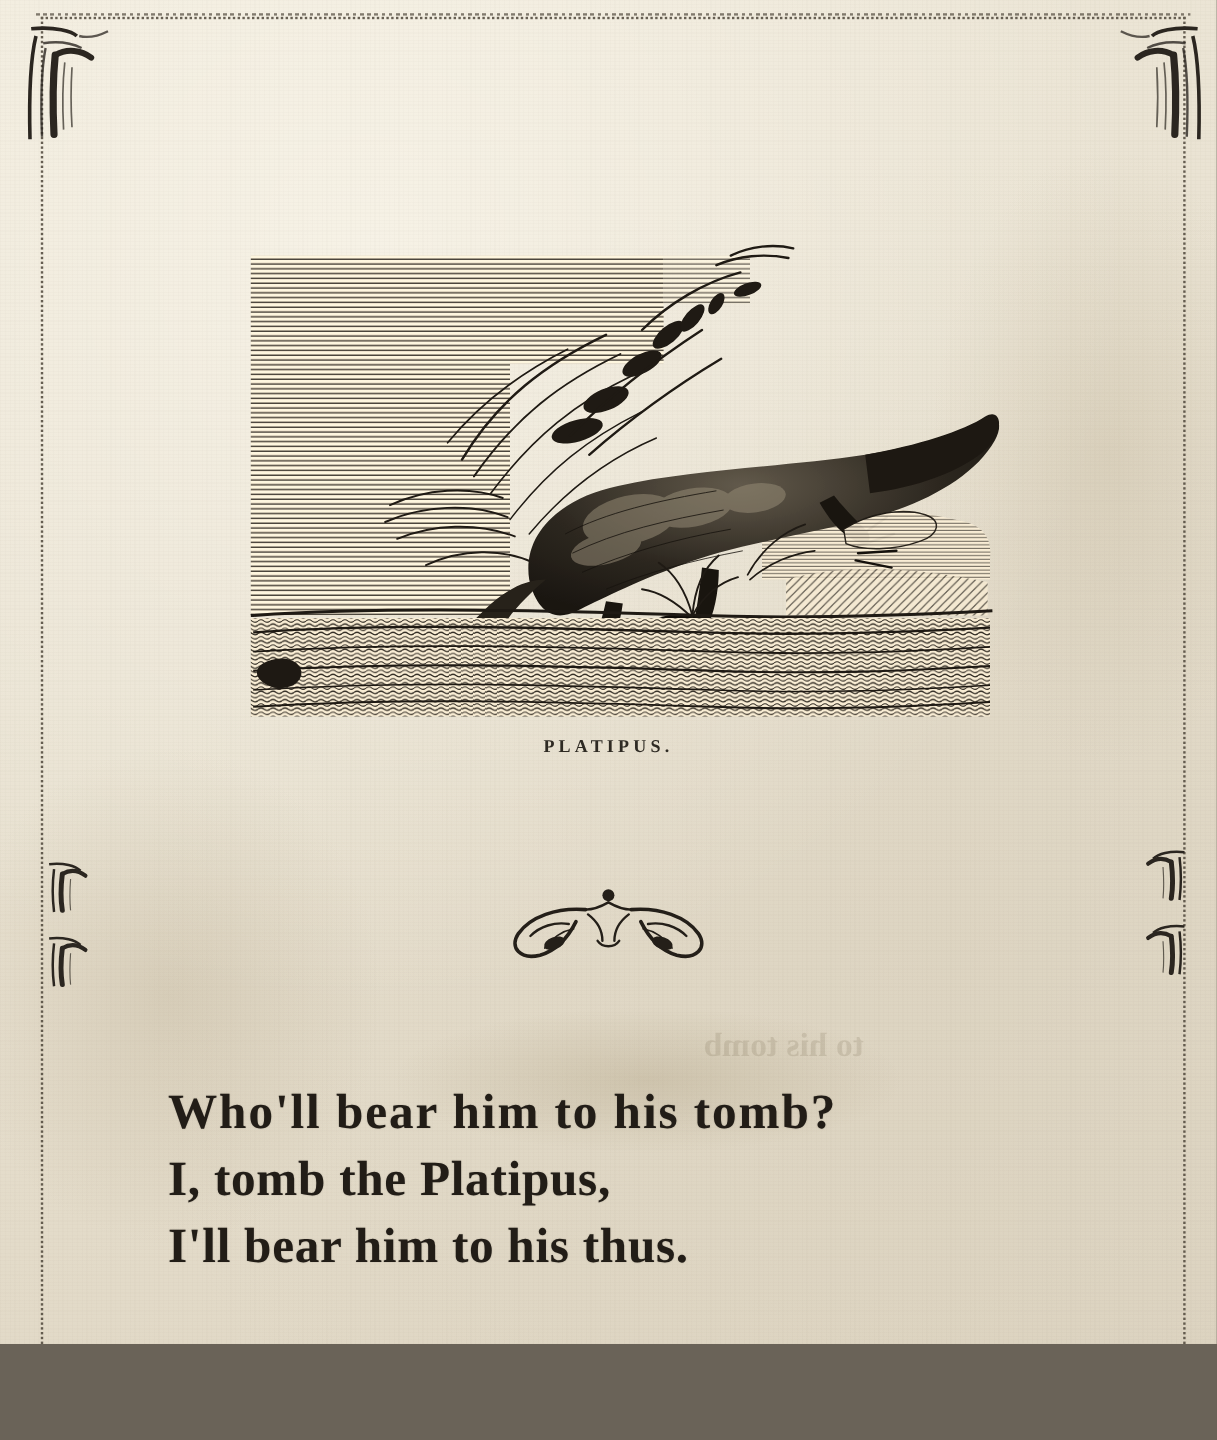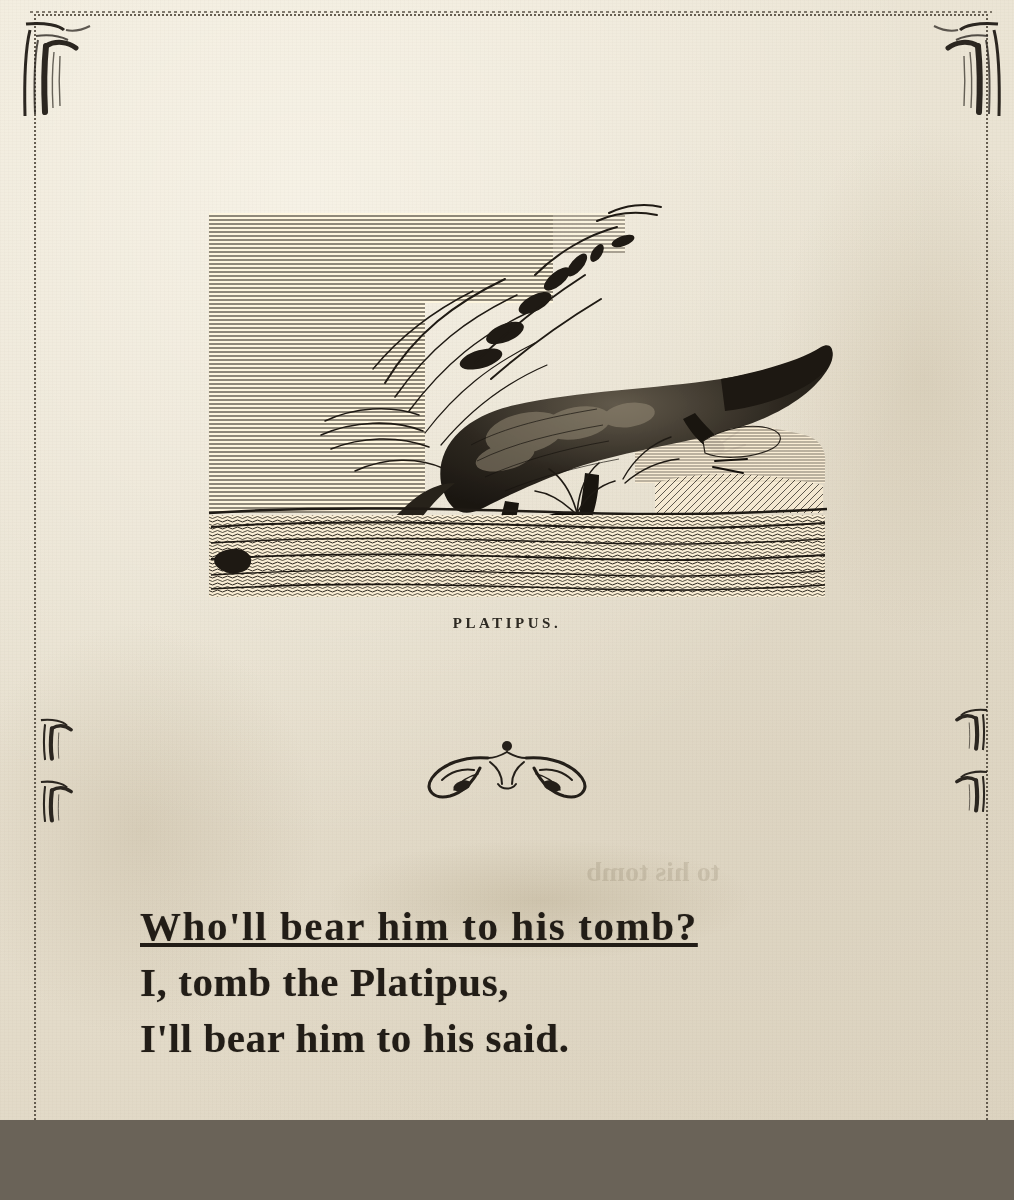--- a/index.html
+++ b/index.html
@@ -132,21 +132,21 @@
     width: 800px;
     color: #221d17;
     font-family: "Liberation Serif", serif;
     font-weight: 700;
     font-size: 41px;
     line-height: 1.37;
     letter-spacing: 0.6px;
     text-shadow: 0 0 1px rgba(40,34,26,0.35);
   }
   .verse .line { white-space: nowrap; }
-  .verse .line.l1 { letter-spacing: 1.6px; text-decoration: underline; }
+  .verse .line.l1 { letter-spacing: 1.6px; }
 
   
   .showthrough {
     position: absolute;
     left: 390px;
     top: 856px;
     width: 330px;
     height: 34px;
     opacity: 0.16;
     color: #6a5c41;
@@ -388,16 +388,16 @@
       <ellipse cx="60" cy="58" rx="9" ry="5" fill="currentColor" stroke="none" transform="rotate(-20 60 58)"></ellipse>
       <ellipse cx="150" cy="58" rx="9" ry="5" fill="currentColor" stroke="none" transform="rotate(20 150 58)"></ellipse>
     </svg>
   </div>
 
   <div class="showthrough">to his tomb</div>
 
   <div class="verse">
     <div class="line l1">Who'll bear him to his tomb?</div>
     <div class="line">I, tomb the Platipus,</div>
-    <div class="line">I'll bear him to his said.</div>
+    <div class="line">I'll bear him to his thus.</div>
   </div>
 
 </div>
 
 </body></html>

